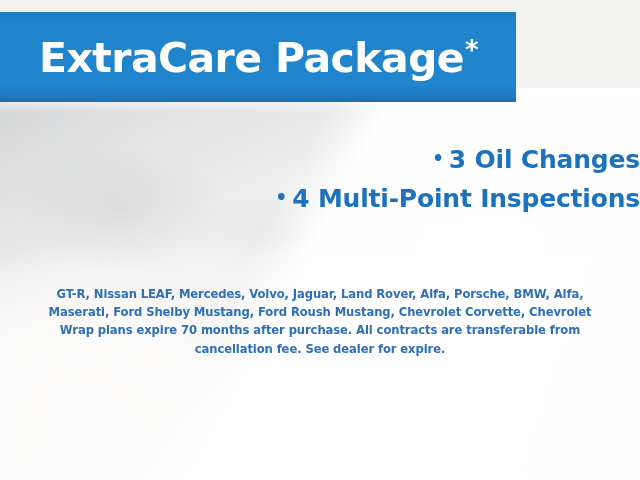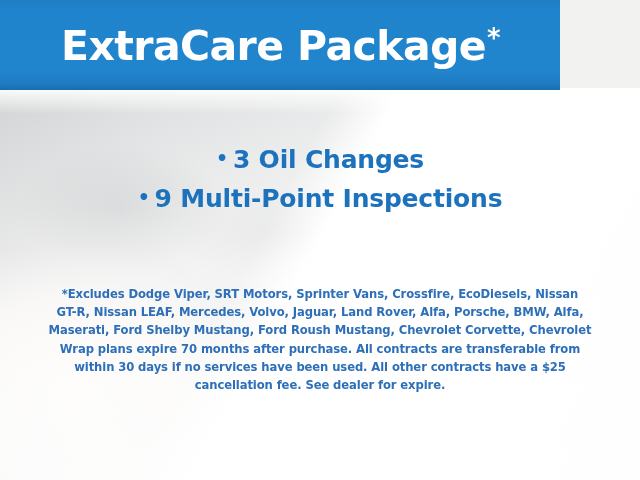--- a/index.html
+++ b/index.html
@@ -59,22 +59,22 @@
   .bg-topglow {
     position: absolute;
     left: 0; top: 88px;
     width: 640px; height: 26px;
     background: linear-gradient(180deg, rgba(255,255,255,0.95) 0%, rgba(255,255,255,0.45) 55%, rgba(255,255,255,0) 100%);
   }
 
   
   .banner {
     position: absolute;
-    left: 0; top: 0;
-    width: 560px; height: 90px;
+    left: 0; top: 12px;
+    width: 516px; height: 90px;
     background: linear-gradient(180deg, #1f7ec4 0%, #2084cd 12%, #2185ce 78%, #1f7cc2 92%, #1a6ead 100%);
     display: flex;
     align-items: center;
     justify-content: center;
     box-sizing: border-box;
   }
   .banner-title {
     color: #ffffff;
     font-family: "DejaVu Sans", sans-serif;
     font-size: 41px;
@@ -93,21 +93,21 @@
     top: 2px;
     left: 1px;
   }
 
   
   .benefits {
     position: absolute;
     left: 0;
     top: 141px;
     width: 640px;
-    text-align: center;
+    text-align: right;
   }
   .benefit-line {
     color: #1c72bd;
     font-family: "DejaVu Sans", sans-serif;
     font-size: 25px;
     font-weight: bold;
     letter-spacing: -0.2px;
     line-height: 38px;
     white-space: nowrap;
   }
@@ -151,26 +151,24 @@
     <div class="banner-title">
       <span>ExtraCare Package</span><span class="star">*</span>
     </div>
   </div>
 
   <div class="benefits">
     <div class="benefit-line">
       <span class="dot">•</span><span>3 Oil Changes</span>
     </div>
     <div class="benefit-line">
-      <span class="dot">•</span><span>9 Multi-Point Inspections</span>
+      <span class="dot">•</span><span>4 Multi-Point Inspections</span>
     </div>
   </div>
 
   <div class="disclaimer">
-    <p>*Excludes Dodge Viper, SRT Motors, Sprinter Vans, Crossfire, EcoDiesels, Nissan</p>
     <p>GT-R, Nissan LEAF, Mercedes, Volvo, Jaguar, Land Rover, Alfa, Porsche, BMW, Alfa,</p>
     <p>Maserati, Ford Shelby Mustang, Ford Roush Mustang, Chevrolet Corvette, Chevrolet</p>
     <p>Wrap plans expire 70 months after purchase. All contracts are transferable from</p>
-    <p>within 30 days if no services have been used. All other contracts have a $25</p>
     <p>cancellation fee. See dealer for expire.</p>
   </div>
 
 </div>
 
 </body></html>

